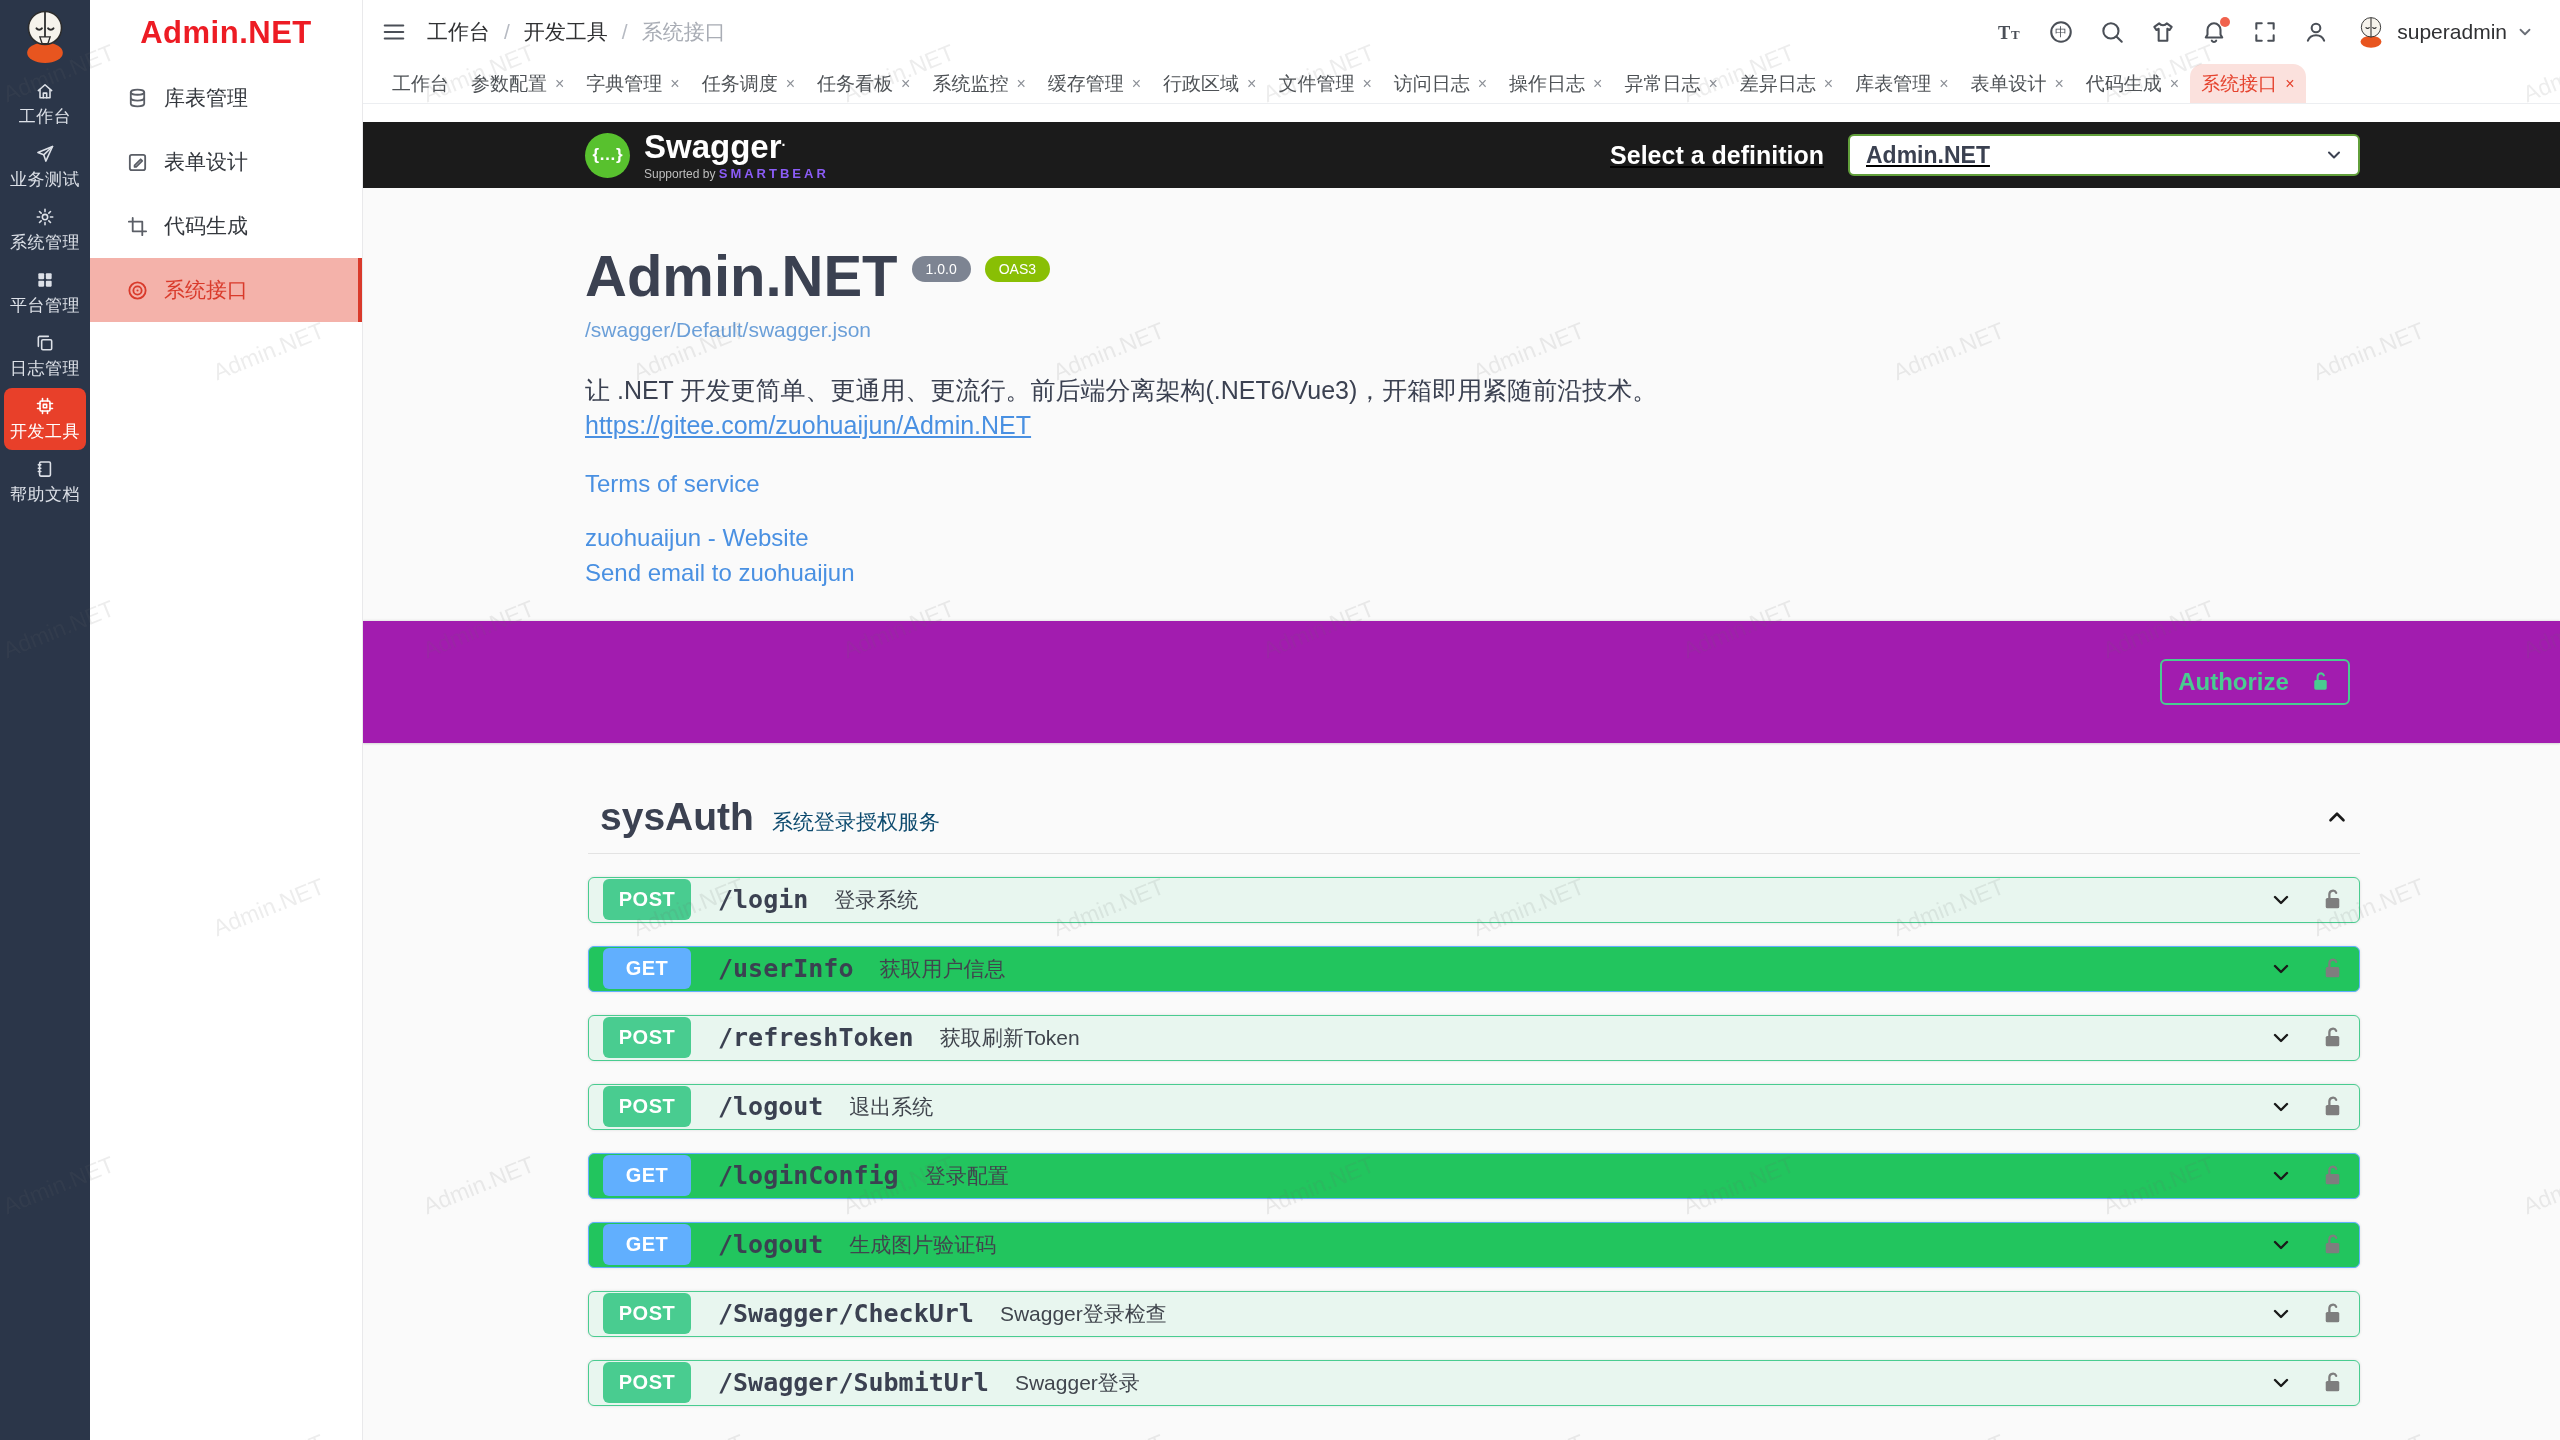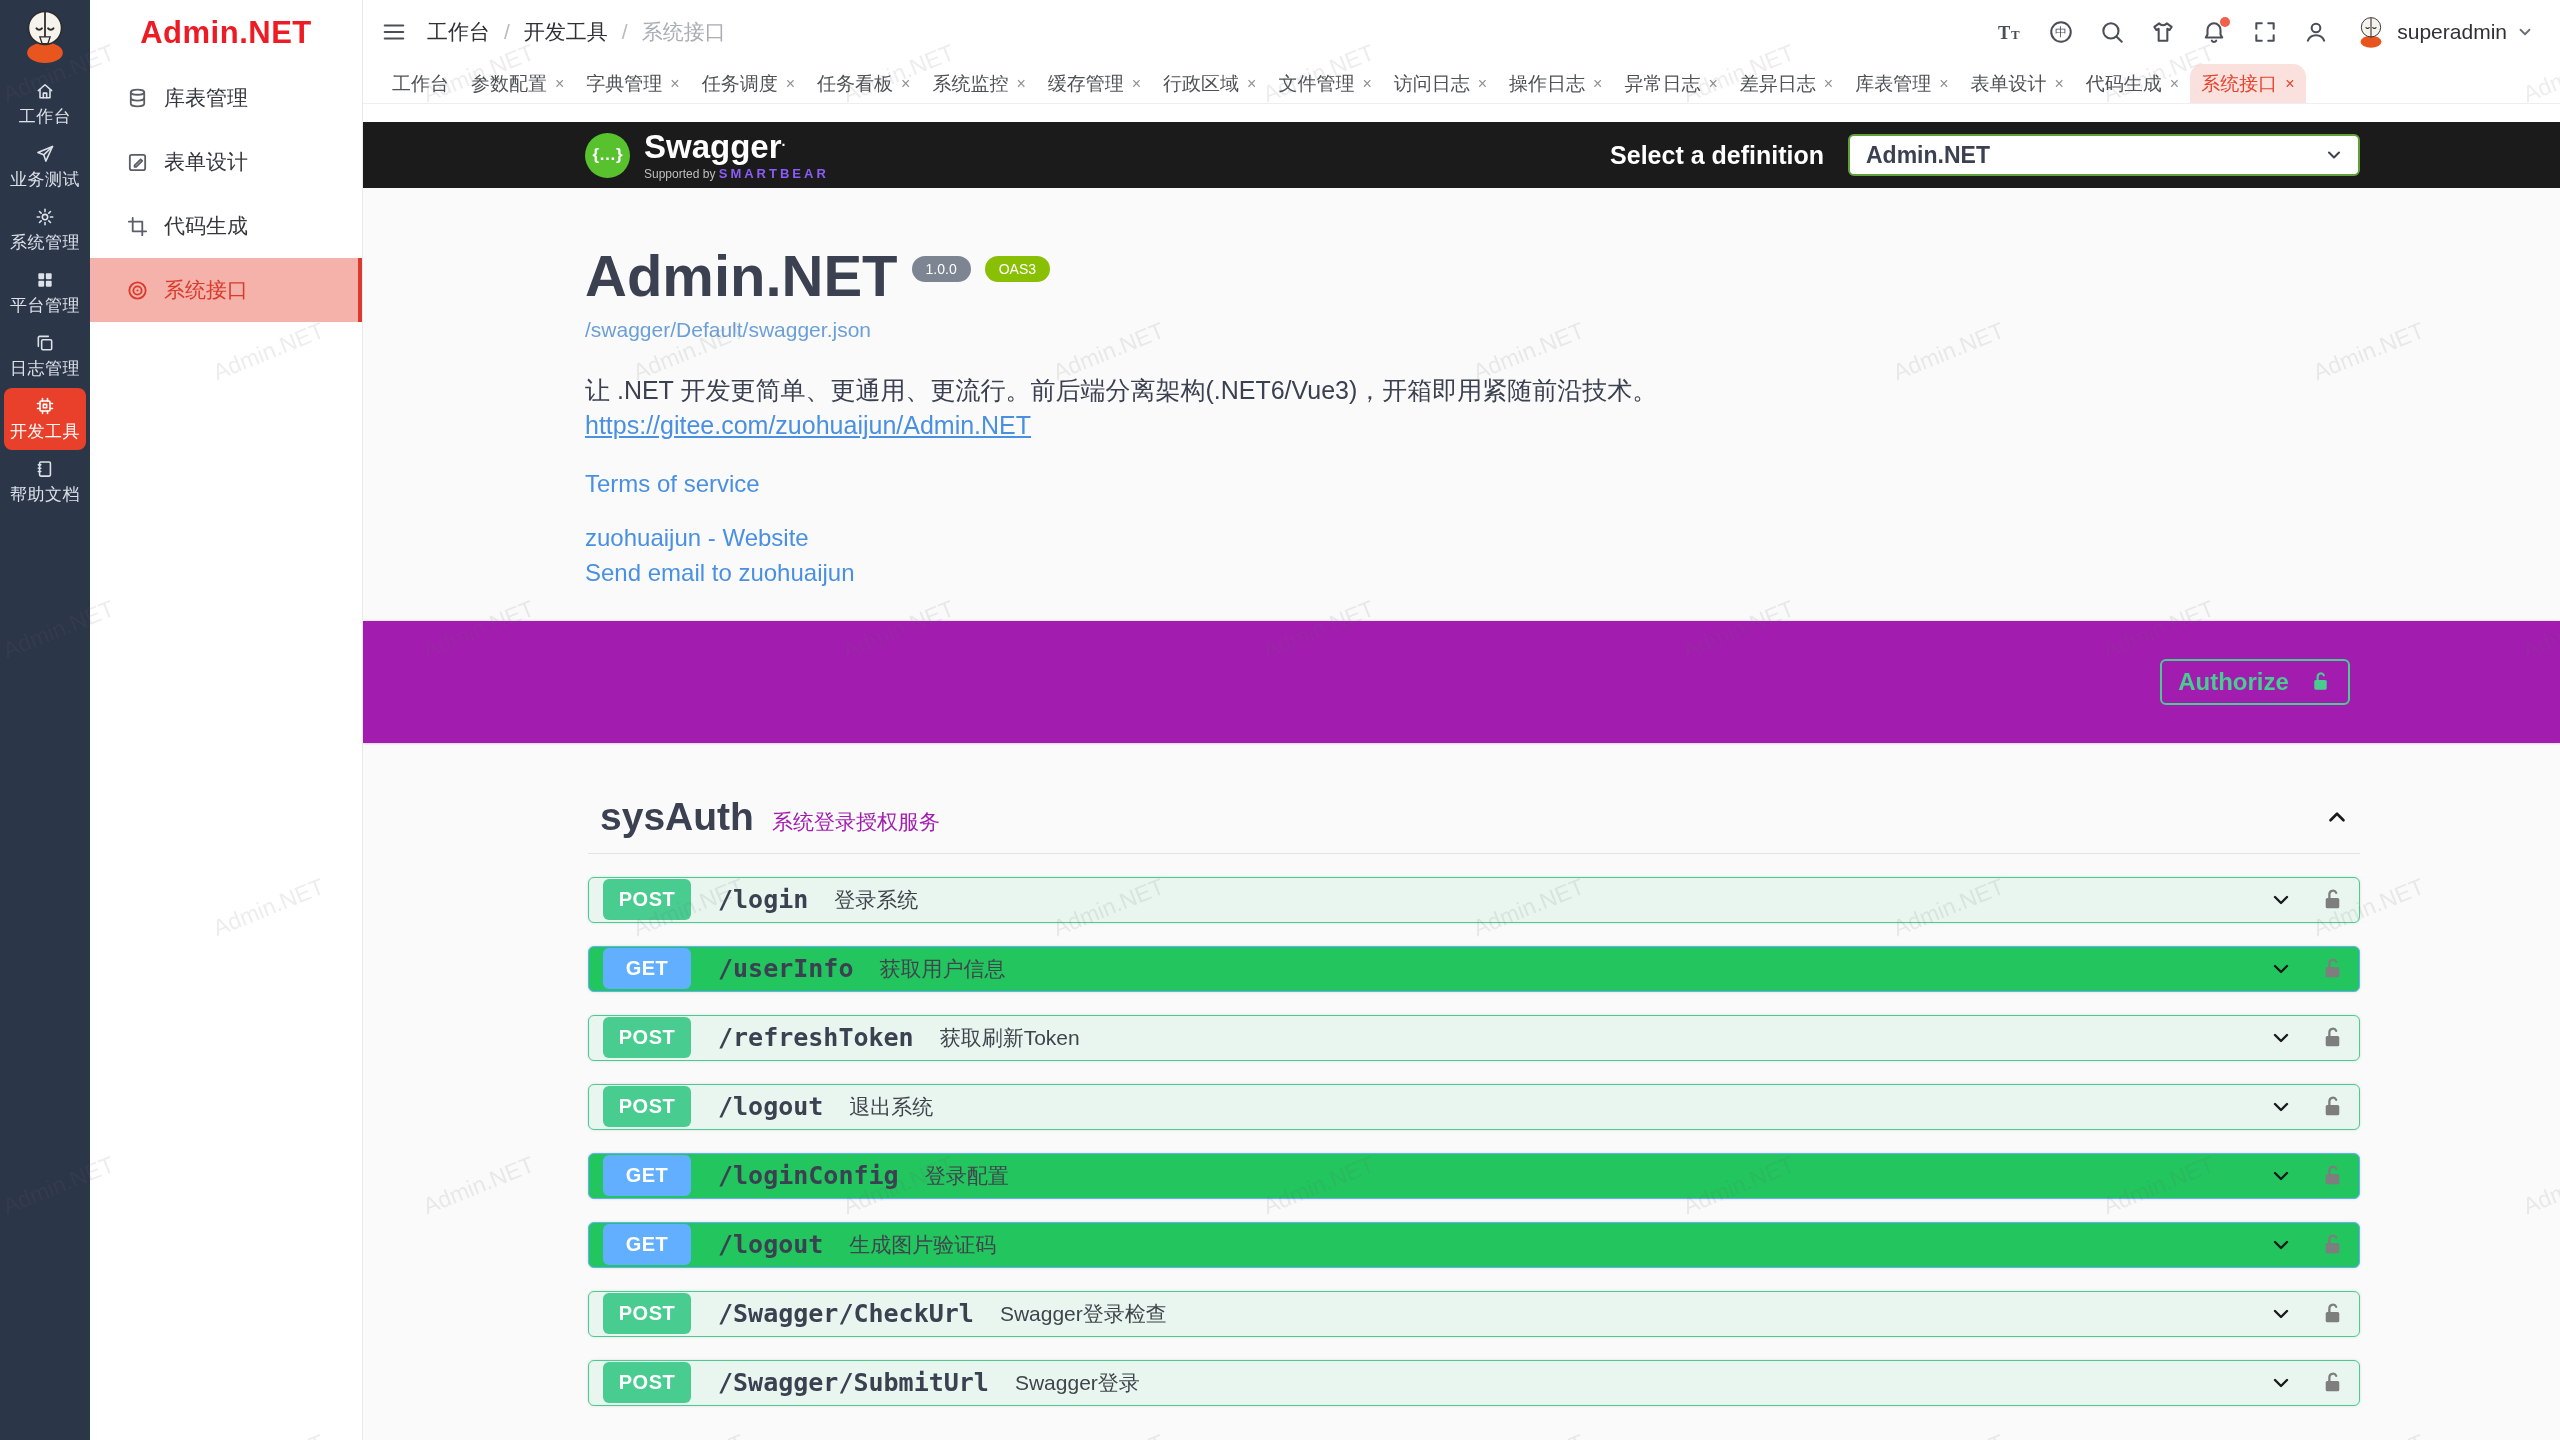--- a/index.html
+++ b/index.html
@@ -65,21 +65,21 @@
   .swg { margin-top: 18px; flex: 1; display: flex; flex-direction: column; background: #fafafa; }
 
   .swg-topbar { height: 66px; background: #1b1b1b; display: flex; align-items: center;
     padding: 0 200px 0 222px; flex-shrink: 0; }
   .brand { display: flex; align-items: center; gap: 14px; }
   .brand-circle { width: 45px; height: 45px; border-radius: 50%; background: #58c12e; color: #fff;
     display: flex; align-items: center; justify-content: center; font-weight: bold; font-size: 17px; }
   .brand-text .brand-name { color: #fff; font-size: 33px; font-weight: bold; line-height: 1; }
   .brand-text .brand-sub { color: #bfbfbf; font-size: 12px; margin-top: 3px; }
   .brand-text .vendor { color: #8b5cf6; font-weight: bold; letter-spacing: 3px; font-size: 13px; }
-  .select-wrap { margin-left: auto; display: flex; align-items: center; gap: 24px; }
+  .select-wrap { margin-left: auto; display: flex; align-items: center; gap: 24px; text-decoration: underline; }
   .select-label { color: #fff; font-size: 25px; font-weight: bold; }
   .definition-select { width: 512px; height: 42px; background: #fff; border: 2px solid #62a03b;
     border-radius: 6px; display: flex; align-items: center; justify-content: space-between;
     padding: 0 14px 0 16px; cursor: pointer; }
   .definition-select .val { font-size: 23px; font-weight: bold; color: #3b4151; }
   .definition-select .chev { width: 20px; height: 20px; color: #3b4151; }
 
   .info-wrap { padding: 56px 200px 34px 222px; }
   .title-row { display: flex; align-items: flex-start; gap: 14px; }
   .api-title { font-size: 58px; font-weight: bold; color: #3b4151; line-height: 1.1; }
@@ -101,21 +101,21 @@
     border-radius: 6px; color: #49cc90; font-weight: bold; font-size: 24px; display: flex;
     align-items: center; justify-content: center; gap: 20px; cursor: pointer;
     font-family: "Liberation Sans", sans-serif; }
   .authorize-btn .ic { width: 23px; height: 23px; }
 
   .ops-wrap { padding: 40px 200px 0 225px; flex: 1; }
   .op-section { margin-bottom: 36px; }
   .sec-head { display: flex; align-items: center; padding: 12px 10px 14px 12px;
     border-bottom: 1px solid #e3e3e3; cursor: pointer; }
   .sec-title { font-size: 39px; font-weight: bold; color: #3b4151; }
-  .sec-sub { font-size: 21px; color: #a21caf; margin-left: 18px; margin-top: 10px; }
+  .sec-sub { font-size: 21px; color: #0c4a6e; margin-left: 18px; margin-top: 10px; }
   .sec-chevron { margin-left: auto; width: 26px; height: 26px; color: #1a1a1a; }
 
   .op-row { height: 46px; margin-top: 23px; border-radius: 6px; border: 1px solid;
     display: flex; align-items: center; padding: 0 14px;
     box-shadow: 0 0 3px rgba(0,0,0,.12); cursor: pointer; }
   .op-row.post { background: #e8f6ef; border-color: #49cc90; }
   .op-row.get  { background: #22c55e; border-color: #61affe; }
   .method-badge { min-width: 88px; height: 41px; border-radius: 6px; color: #fff; font-weight: bold;
     font-size: 20px; display: flex; align-items: center; justify-content: center; letter-spacing: .5px; }
   .op-row.post .method-badge { background: #49cc90; }

